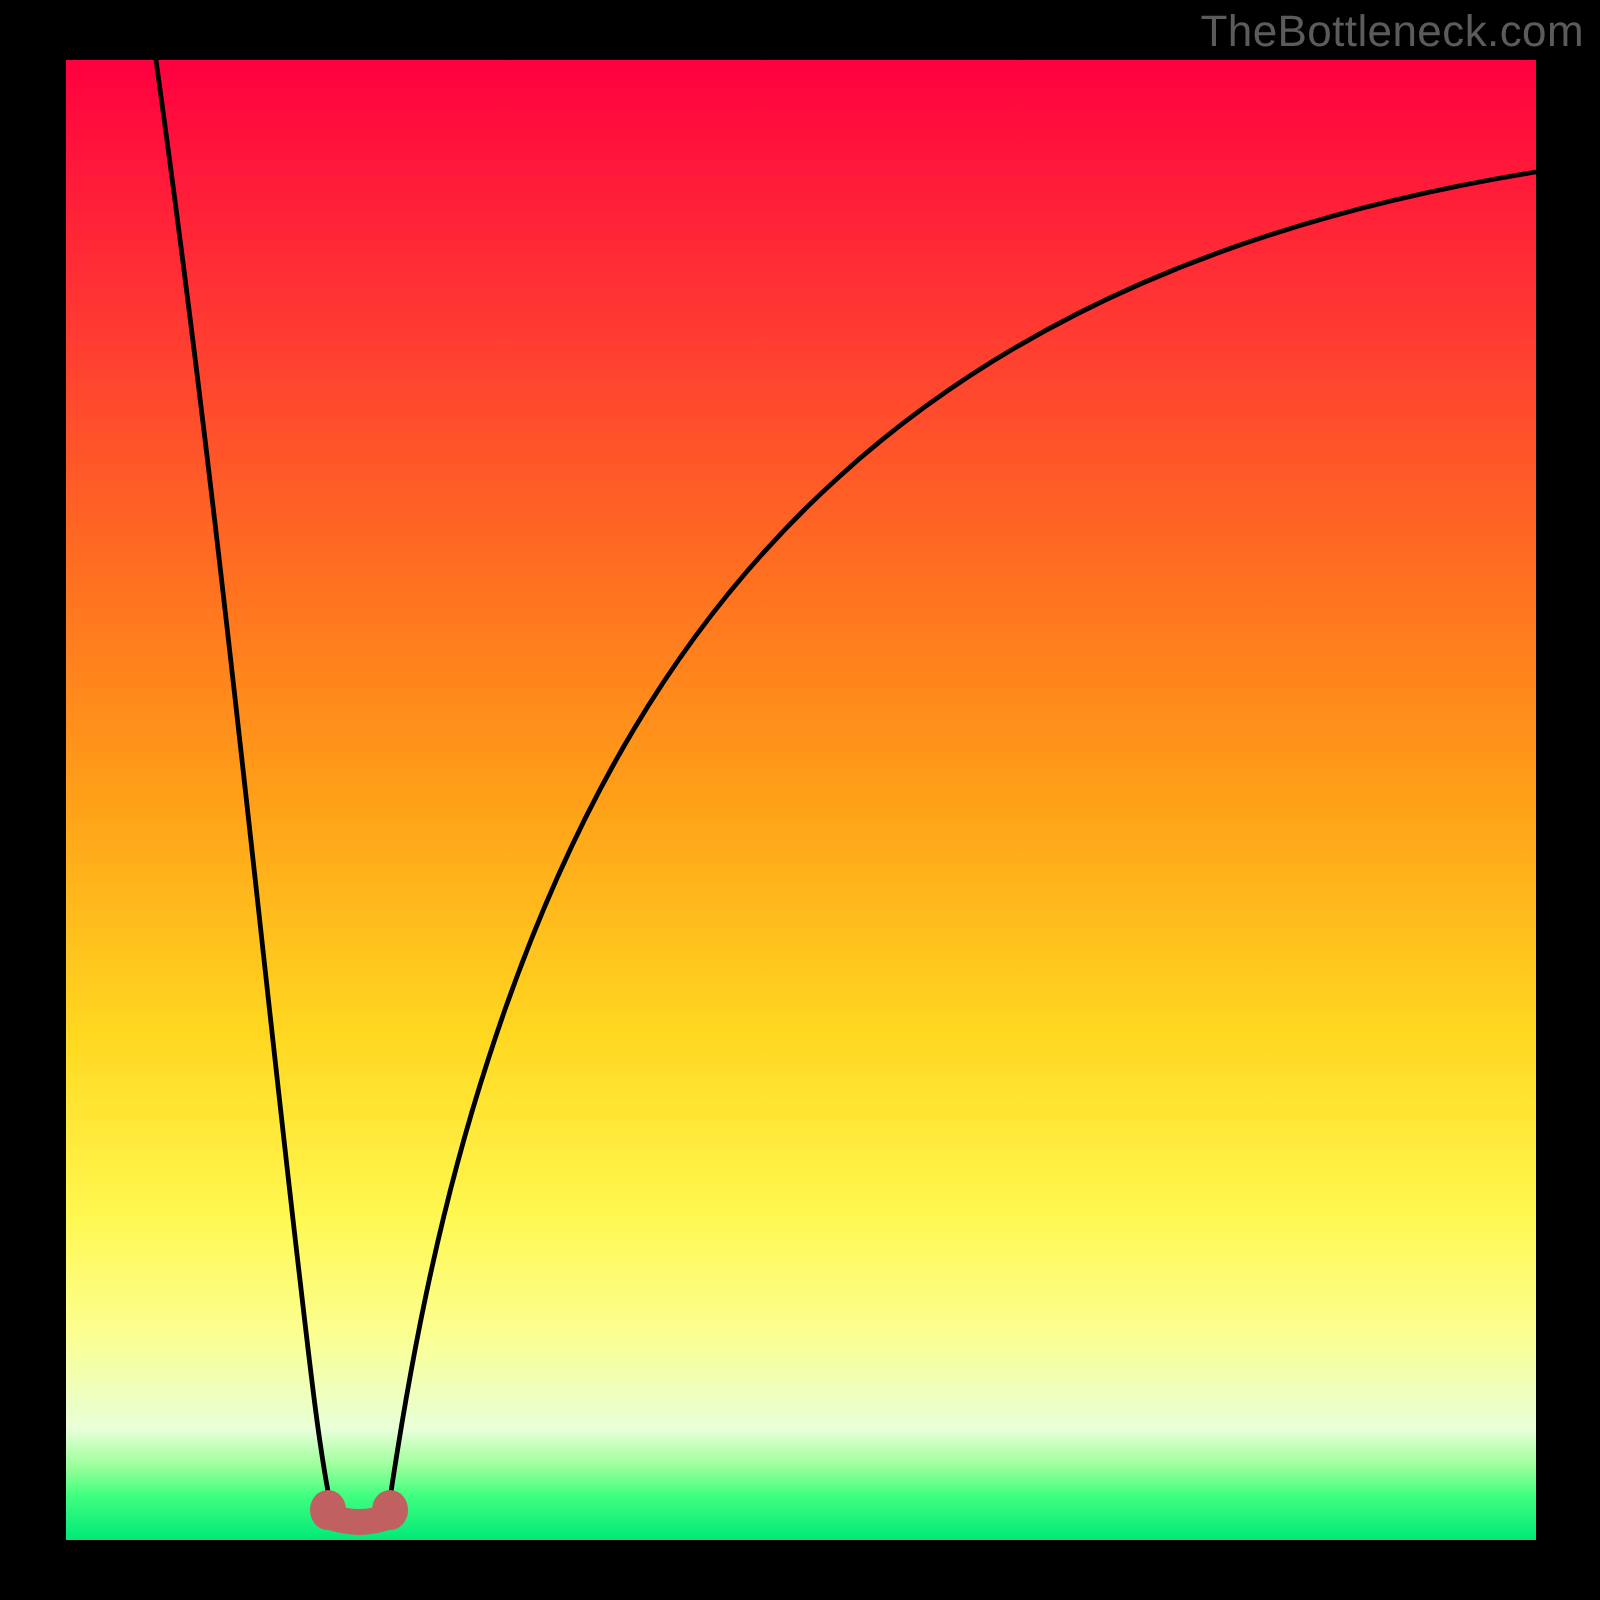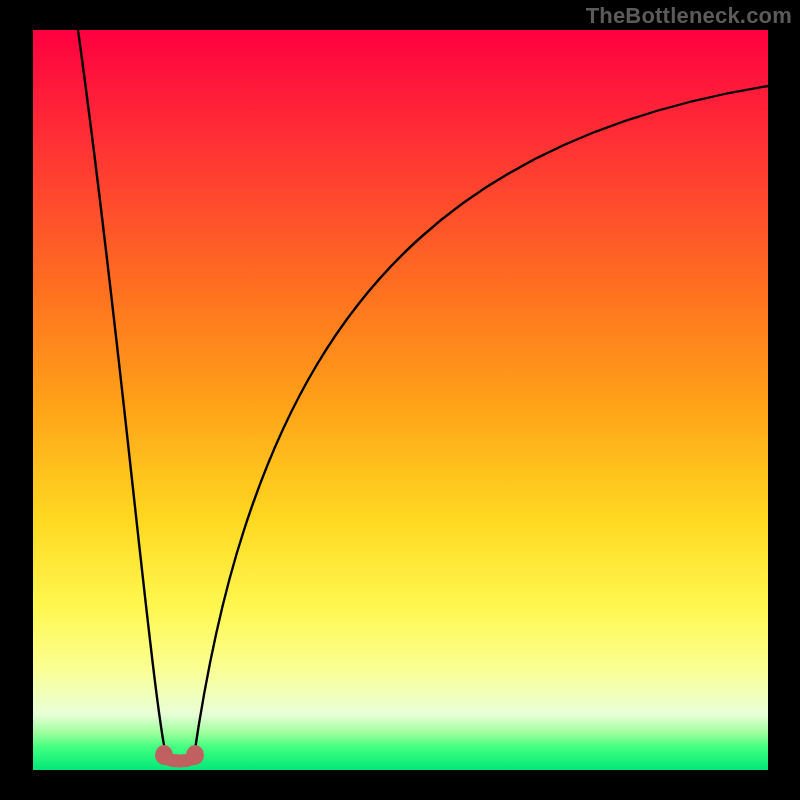--- a/index.html
+++ b/index.html
@@ -28,21 +28,21 @@
       #9bff9b 95%,
       #40ff80 97%,
       #00e878 100%
     );
   }
 
   .watermark {
     position: absolute;
     color: #5b5b5b;
     font-size: 22px;
-    font-weight: 700;
+    font-weight: 400;
     letter-spacing: 0.2px;
   }
 
   svg.curve {
     position: absolute;
     top: 0; left: 0;
   }
 </style>
 </head>
 <body>

